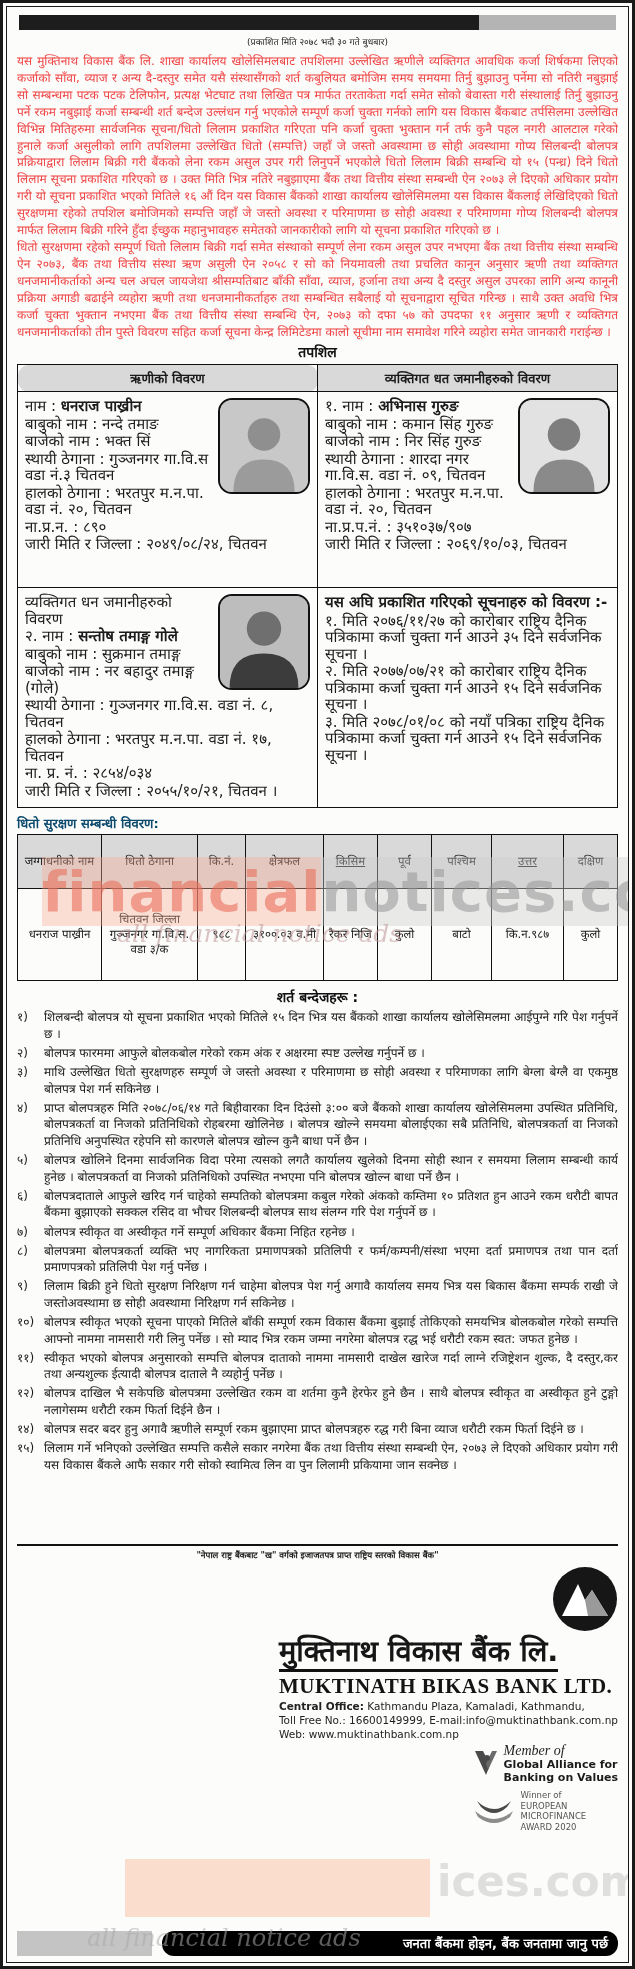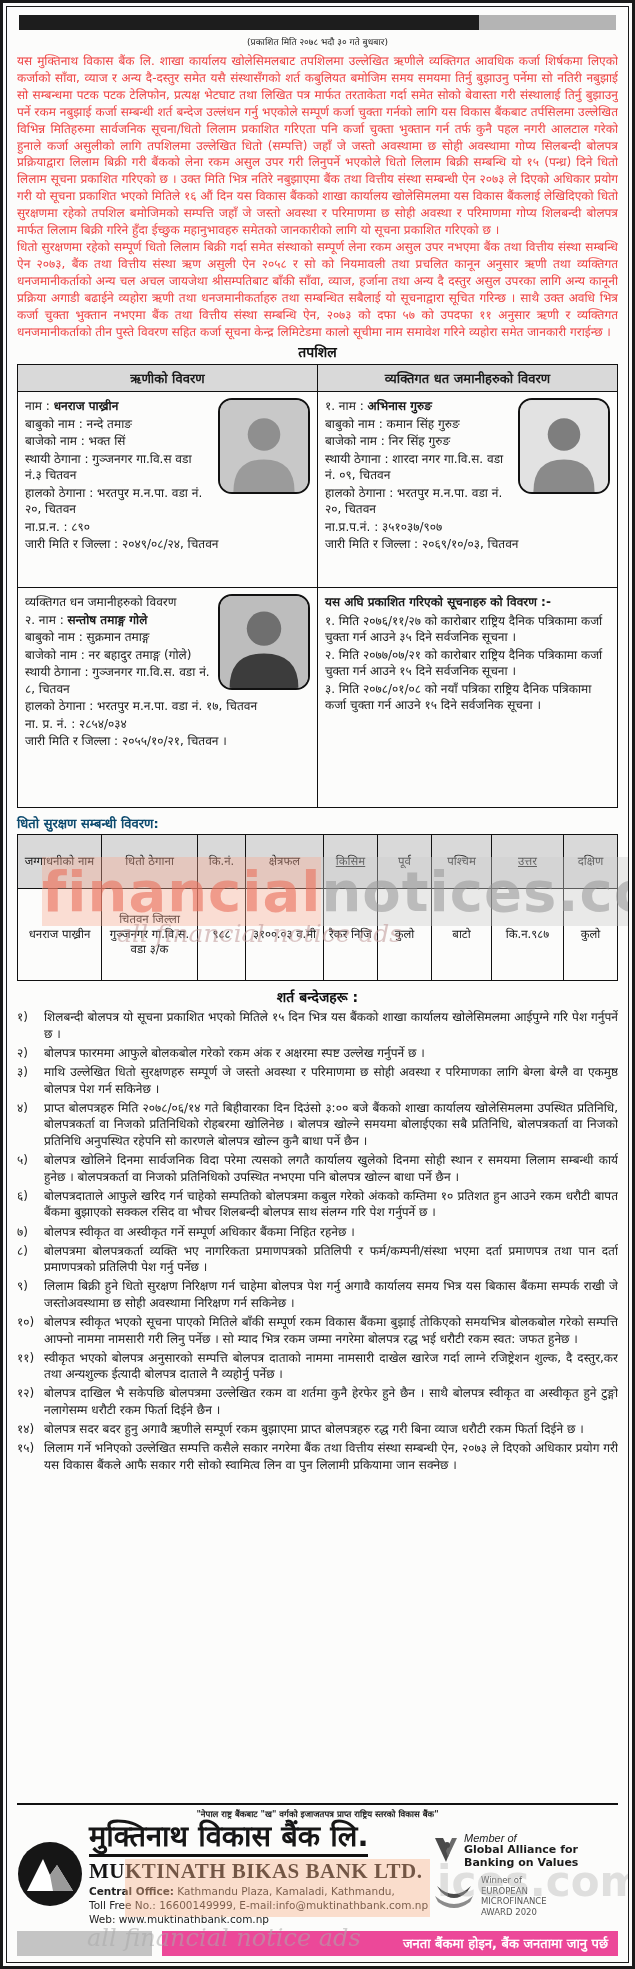--- a/index.html
+++ b/index.html
@@ -10,21 +10,21 @@
            position:relative; overflow:hidden; }
   .topbar { height:15px; margin:2px 2px 5px 2px;
             background:linear-gradient(to right,#1d1d1d 0 77%,#b4b4b4 77% 100%); }
   .title { font-size:21px; font-weight:bold; text-align:center; color:#111; line-height:1.15; }
   .subtitle { font-size:9px; text-align:center; color:#222; margin:2px 0 5px 0; }
   .para { font-size:12px; line-height:16.9px; text-align:justify; color:#ef4444; overflow:hidden; }
   .para1 { max-height:258px; }
   .para2 { max-height:158px; }
   .sec-head { text-align:center; font-weight:bold; font-size:14px; color:#111; margin:2px 0 3px 0; }
   table { border-collapse:collapse; width:100%; }
-  .t1 td, .t1 th { border:1.6px solid #111; font-size:12px; color:#1b1b1b; }
+  .t1 td, .t1 th { border:1.6px solid #111; font-size:15px; color:#1b1b1b; }
   .t1 th { background:#d9d9d9; font-size:13px; padding:4px 2px; text-align:center; }
   .t1 td { vertical-align:top; padding:6px 7px; line-height:16.5px; }
   .t1 .r2 td { height:196px; }
   .t1 .r3 td { height:220px; }
   .cellwrap { position:relative; }
   .dline { margin-bottom:1px; }
   .pname { font-weight:bold; }
   .photo { float:right; width:92px; height:96px; border:2px solid #111; border-radius:14px;
            overflow:hidden; margin:0 0 4px 6px; background:#cfcfcf; }
   .photo svg { width:100%; height:100%; display:block; }
@@ -34,39 +34,39 @@
                    vertical-align:middle; padding:3px 2px; line-height:15px; }
   .t2 th { background:#d9d9d9; height:54px; font-weight:normal; }
   .t2 td { height:92px;margin-top:40px; }
   .terms { margin-top:3px; max-height:645px; overflow:hidden; }
   .term { display:flex; font-size:12px; line-height:16.6px; color:#1b1b1b; margin-bottom:2.5px; }
   .term .n { flex:0 0 27px; }
   .term .t { flex:1; text-align:justify; }
   .footer { position:absolute; left:10px; right:10px; bottom:6px; border-top:2.5px solid #111;
             padding-top:3px; background:#fcfcfb; }
   .tagline { text-align:center; font-size:8.5px; font-weight:bold; color:#222; margin-bottom:2px; }
-  .fmain { display:flex; align-items:center; }
+  .fmain { display:flex; align-items:flex-end;flex-direction:column; }
   .flogo { flex:0 0 72px; padding-top:4px; }
   .fnames { flex:1; }
   .bank-np { font-size:29px; font-weight:bold; color:#161616; display:inline-block;
              border-bottom:3.5px solid #111; padding-bottom:1px; line-height:1.1; }
   .bank-en { font-family:"Liberation Serif", serif; font-size:21px; font-weight:bold;
              letter-spacing:0.5px; color:#141414; margin-top:2px; }
   .addr { font-size:10.5px; color:#222; line-height:14px; }
   .addr b { font-weight:bold; }
   .fright { flex:0 0 185px; padding-top:2px; }
   .gabv { display:flex; align-items:center; gap:5px; }
-  .gabv-txt .m { font-family:Liberation Sans, sans-serif; font-style:italic; font-size:11px; color:#222; }
+  .gabv-txt .m { font-family:Liberation Serif, serif; font-style:italic; font-size:14px; color:#222; }
   .gabv-txt .g { font-size:11px; font-weight:bold; color:#1b1b1b; line-height:12.5px; }
   .award { display:flex; align-items:center; gap:6px; margin-top:6px; }
   .award-txt { font-size:8.5px; color:#555; line-height:10.5px; }
   .slogan-bar { display:flex; height:25px; margin-top:5px; }
   .slogan-l { flex:0 0 135px; background:#c4c4c4; margin-right:10px; }
-  .slogan-r { flex:1; background:#ec4899; color:#fff; font-weight:bold; font-size:13px;
-              text-align:right; line-height:25px; padding-right:10px; }
+  .slogan-r { flex:1; background:#000000; color:#fff; font-weight:bold; font-size:13px;
+              text-align:right; line-height:25px; padding-right:10px;border-radius:12px; }
   .wm { position:absolute; pointer-events:none; white-space:nowrap; z-index:5; }
   .wm-main { top:852px; left:35px; font-size:56px; font-weight:bold; letter-spacing:1px; }
   .wm-main .a { color:rgba(233,112,92,0.60); background:rgba(246,170,146,0.38); padding:2px 0; }
   .wm-main .b { color:rgba(150,150,150,0.55); background:rgba(205,205,205,0.40); padding:2px 0; }
   .wm-script { top:912px; left:110px; font-family:"DejaVu Serif", serif; font-style:italic;
                font-size:25px; color:rgba(190,150,150,0.55); }
   .wm-foot-band { top:1852px; left:118px; width:305px; height:58px;
                   background:rgba(247,178,138,0.42); }
   .wm-foot-txt { top:1850px; left:430px; font-size:42px; font-weight:bold;
                  color:rgba(175,175,175,0.38); }
@@ -84,21 +84,21 @@
     <div class="subtitle">(प्रकाशित मिति २०७८ भदौ ३० गते बुधबार)</div>
 
     <div class="para para1">यस मुक्तिनाथ विकास बैंक लि. शाखा कार्यालय खोलेसिमलबाट तपशिलमा उल्लेखित ऋणीले व्यक्तिगत आवधिक कर्जा शिर्षकमा लिएको कर्जाको साँवा, व्याज र अन्य दै-दस्तुर समेत यसै संस्थासँगको शर्त कबुलियत बमोजिम समय समयमा तिर्नु बुझाउनु पर्नेमा सो नतिरी नबुझाई सो सम्बन्धमा पटक पटक टेलिफोन, प्रत्यक्ष भेटघाट तथा लिखित पत्र मार्फत तरताकेता गर्दा समेत सोको बेवास्ता गरी संस्थालाई तिर्नु बुझाउनु पर्ने रकम नबुझाई कर्जा सम्बन्धी शर्त बन्देज उल्लंधन गर्नु भएकोले सम्पूर्ण कर्जा चुक्ता गर्नको लागि यस विकास बैंकबाट तर्पसिलमा उल्लेखित विभिन्न मितिहरुमा सार्वजनिक सूचना/धितो लिलाम प्रकाशित गरिएता पनि कर्जा चुक्ता भुक्तान गर्न तर्फ कुनै पहल नगरी आलटाल गरेको हुनाले कर्जा असुलीको लागि तपशिलमा उल्लेखित धितो (सम्पत्ति) जहाँ जे जस्तो अवस्थामा छ सोही अवस्थामा गोप्य सिलबन्दी बोलपत्र प्रक्रियाद्वारा लिलाम बिक्री गरी बैंकको लेना रकम असुल उपर गरी लिनुपर्ने भएकोले धितो लिलाम बिक्री सम्बन्धि यो १५ (पन्ध्र) दिने धितो लिलाम सूचना प्रकाशित गरिएको छ ।  उक्त मिति भित्र नतिरे नबुझाएमा बैंक तथा वित्तीय संस्था सम्बन्धी ऐन २०७३ ले दिएको अधिकार प्रयोग गरी यो सूचना प्रकाशित भएको मितिले १६ औं दिन यस विकास बैंकको शाखा कार्यालय खोलेसिमलमा यस विकास बैंकलाई लेखिदिएको धितो सुरक्षणमा रहेको तपशिल बमोजिमको सम्पत्ति जहाँ जे जस्तो अवस्था र परिमाणमा छ सोही अवस्था र परिमाणमा गोप्य शिलबन्दी बोलपत्र मार्फत लिलाम बिक्री गरिने हुँदा ईच्छुक महानुभावहरु समेतको जानकारीको लागि यो सूचना प्रकाशित गरिएको छ ।</div>
     <div class="para para2">धितो सुरक्षणमा रहेको सम्पूर्ण धितो लिलाम बिक्री गर्दा समेत संस्थाको सम्पूर्ण लेना रकम असुल उपर नभएमा बैंक तथा वित्तीय संस्था सम्बन्धि ऐन २०७३, बैंक तथा वित्तीय संस्था ऋण असुली ऐन २०५८ र सो को नियमावली तथा प्रचलित कानून अनुसार ऋणी तथा व्यक्तिगत धनजमानीकर्ताको अन्य चल अचल जायजेथा श्रीसम्पतिबाट बाँकी साँवा, व्याज, हर्जाना तथा अन्य दै दस्तुर असुल उपरका लागि अन्य कानूनी प्रक्रिया अगाडी बढाईने व्यहोरा ऋणी तथा धनजमानीकर्ताहरु तथा सम्बन्धित सबैलाई यो सूचनाद्वारा सूचित गरिन्छ । साथै उक्त अवधि भित्र कर्जा चुक्ता भुक्तान नभएमा बैंक तथा वित्तीय संस्था सम्बन्धि ऐन, २०७३ को दफा ५७ को उपदफा ११ अनुसार ऋणी र व्यक्तिगत धनजमानीकर्ताको तीन पुस्ते विवरण सहित कर्जा सूचना केन्द्र लिमिटेडमा कालो सूचीमा नाम समावेश गरिने व्यहोरा समेत जानकारी गराईन्छ ।</div>
 
     <div class="sec-head">तपशिल</div>
 
     <table class="t1">
       <tbody>
           <tr>
-        <th style="width:50%;">ऋणीको विवरण</th>
+        <th style="width:50%;border-radius:11px;">ऋणीको विवरण</th>
         <th style="width:50%;">व्यक्तिगत धत जमानीहरुको विवरण</th>
       </tr>
       <tr class="r2">
         <td>
           <div class="cellwrap">
             <div class="photo">
               <svg viewBox="0 0 92 96">
                     <rect width="92" height="96" fill="#c8c8c8"></rect>
                     <circle cx="46" cy="36" r="17" fill="#8f8f8f"></circle>
                     <path d="M14 96 Q14 62 46 62 Q78 62 78 96 Z" fill="#9b9b9b"></path>

